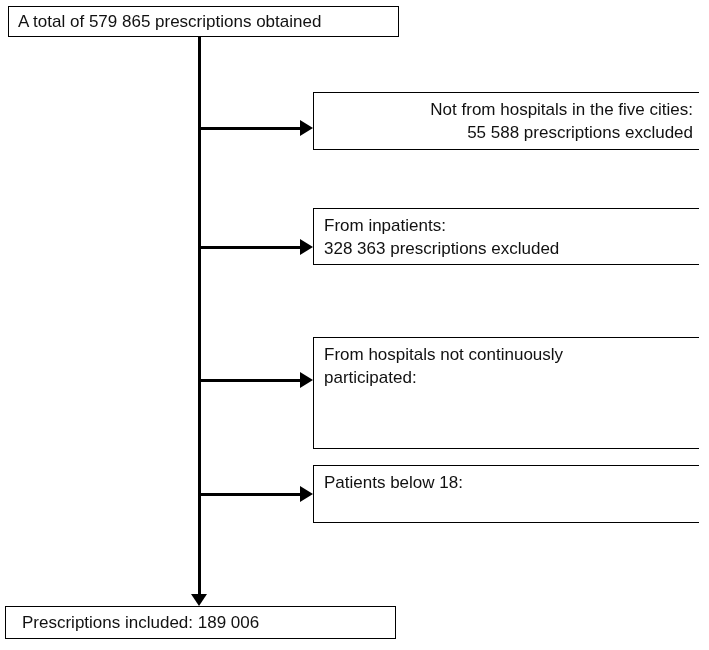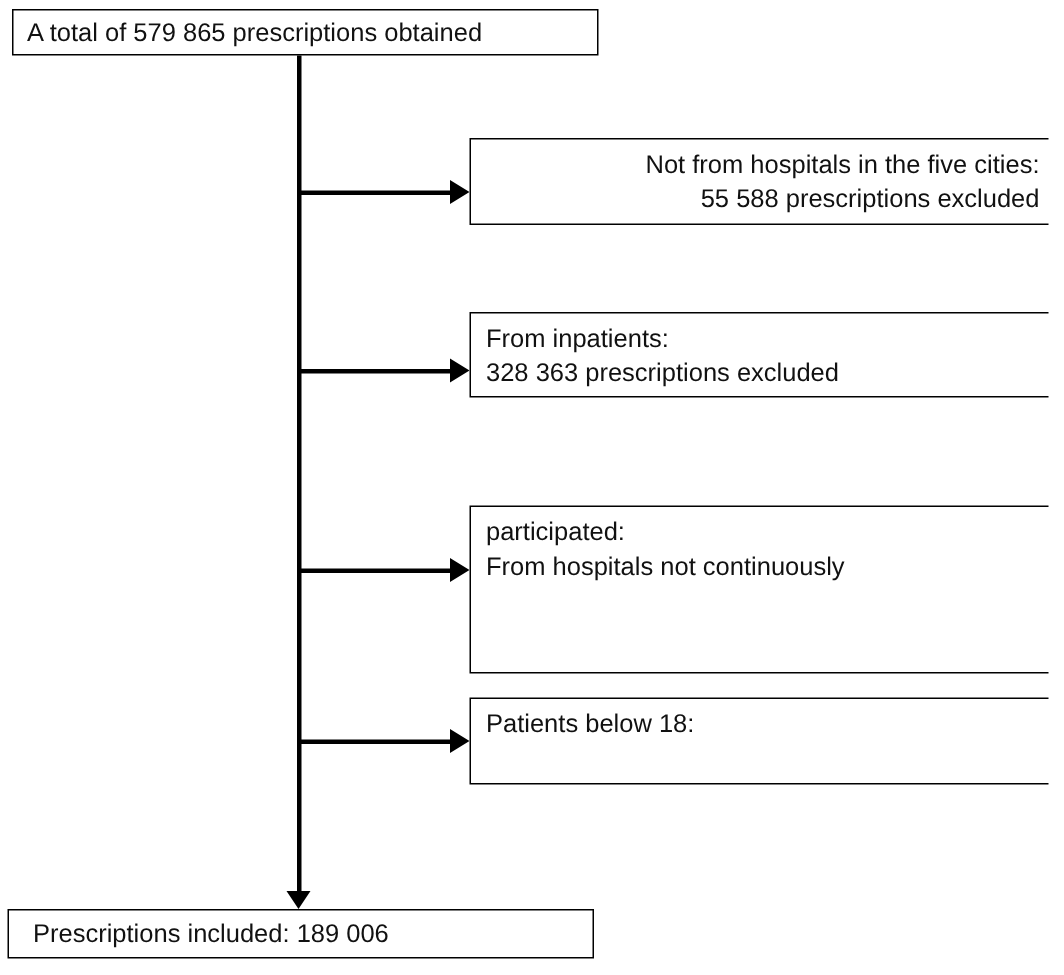--- a/index.html
+++ b/index.html
@@ -116,22 +116,22 @@
     <div class="txt-line">Not from hospitals in the five cities:</div>
     <div class="txt-line">55 588 prescriptions excluded</div>
   </div>
 
   <div class="box excl excl-2">
     <div class="txt-line">From inpatients:</div>
     <div class="txt-line">328 363 prescriptions excluded</div>
   </div>
 
   <div class="box excl excl-3">
+    <div class="txt-line">From hospitals not continuously</div>
     <div class="txt-line">participated:</div>
-    <div class="txt-line">From hospitals not continuously</div>
   </div>
 
   <div class="box excl excl-4">
     <div class="txt-line">Patients below 18:</div>
   </div>
 
   <div class="box bottom-box">
     <div class="txt-line">Prescriptions included: 189 006</div>
   </div>
 

